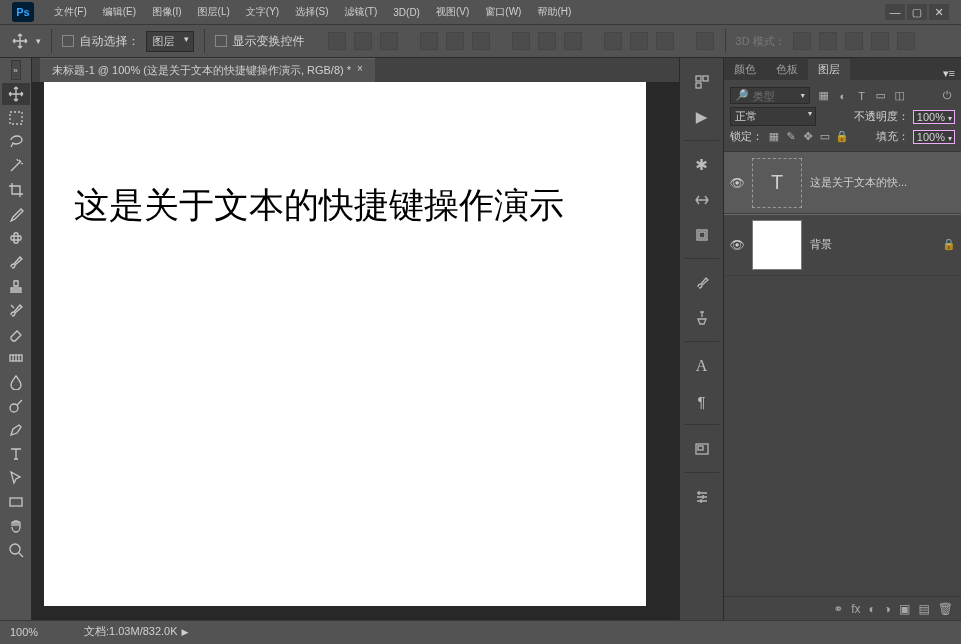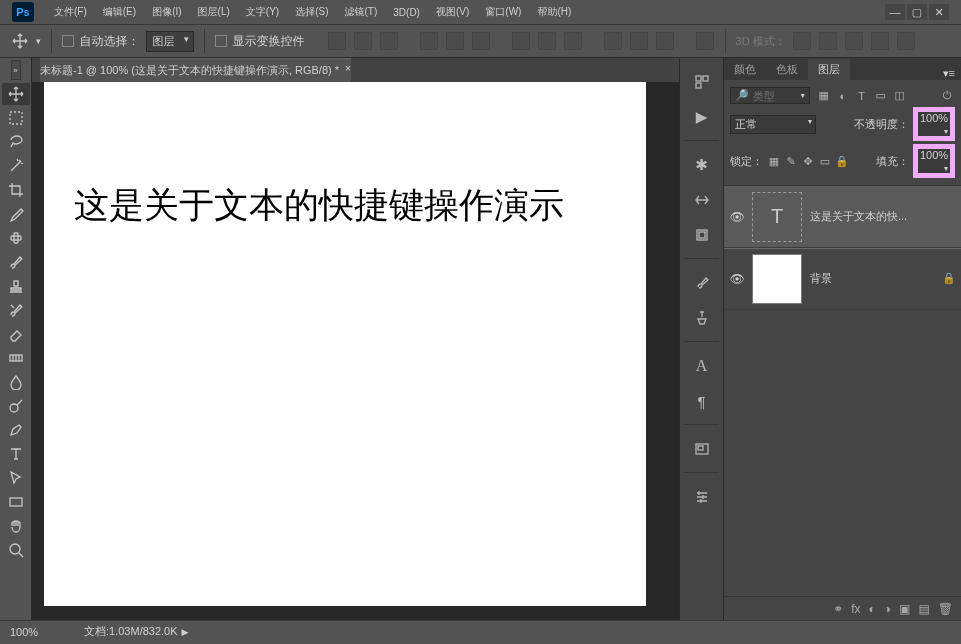--- a/index.html
+++ b/index.html
@@ -25,21 +25,21 @@
 
 .main { display: flex; height: 562px; }
 .toolbox { width: 32px; background: #535353; border-right: 1px solid #2a2a2a; display: flex; flex-direction: column; }
 .tool { width: 28px; height: 22px; margin: 1px auto; display: flex; align-items: center; justify-content: center; font-size: 14px; cursor: pointer; }
 .tool.active { background: #3a3a3a; }
 .tool-expand { width: 10px; height: 20px; background: #4a4a4a; border: 1px solid #3a3a3a; margin: 2px auto; font-size: 8px; display: flex; align-items: center; justify-content: center; }
 
 
 .doc-area { flex: 1; background: #282828; display: flex; flex-direction: column; }
 .doc-tabs { height: 24px; background: #424242; display: flex; align-items: flex-end; padding-left: 8px; }
-.doc-tab { background: #535353; padding: 4px 0; font-size: 11px; border-top: 1px solid #636363; display: flex; gap: 6px; }
+.doc-tab { background: #535353; padding: 4px 12px; font-size: 11px; border-top: 1px solid #636363; display: flex; gap: 6px; }
 .doc-tab .close { font-size: 10px; cursor: pointer; }
 .canvas-wrap { flex: 1; background: #282828; display: flex; padding: 0 0 0 12px; }
 .canvas { width: 602px; height: 524px; background: #fff; color: #000; }
 .canvas-text { padding: 100px 30px 0 30px; font-size: 35px; font-weight: 500; letter-spacing: 0px; }
 
 
 .panel-strip { width: 44px; background: #454545; border-left: 1px solid #2a2a2a; display: flex; flex-direction: column; padding-top: 8px; }
 .strip-icon { width: 28px; height: 26px; margin: 3px auto 6px; display: flex; align-items: center; justify-content: center; font-size: 15px; cursor: pointer; opacity: 0.85; }
 .strip-sep { height: 1px; background: #353535; margin: 4px 4px 8px; }
 
@@ -50,21 +50,21 @@
 .ptab.active { background: #454545; color: #d0d0d0; }
 .ptab-menu { margin-left: auto; padding: 0 6px; font-size: 11px; cursor: pointer; }
 .panel-body { background: #454545; padding: 4px 6px; border-bottom: 1px solid #383838; }
 .panel-row { display: flex; align-items: center; gap: 4px; margin: 3px 0; font-size: 11px; }
 .search-box { background: #3a3a3a; border: 1px solid #2a2a2a; padding: 1px 4px; display: flex; align-items: center; gap: 4px; flex: 0 0 78px; }
 .search-box input { background: transparent; border: none; color: #d0d0d0; width: 44px; font-size: 11px; outline: none; }
 .filter-icons { display: flex; gap: 3px; margin-left: 2px; }
 .filter-icon { width: 16px; height: 16px; display: flex; align-items: center; justify-content: center; font-size: 11px; opacity: 0.75; }
 .blend-drop { background: #3a3a3a; border: 1px solid #2a2a2a; padding: 1px 16px 1px 4px; position: relative; font-size: 11px; flex: 0 0 86px; }
 .blend-drop::after { content: "▾"; position: absolute; right: 3px; font-size: 8px; }
-.opac-input { background: #3a3a3a; border: 5px solid #f0abfc; padding: 0 2px; width: 42px; font-size: 11px; text-align: right; position: relative; }
+.opac-input { background: #3a3a3a; border: 1px solid #f0abfc; padding: 0 2px; width: 42px; font-size: 11px; text-align: right; position: relative; }
 .lock-icons { display: flex; gap: 3px; }
 .lock-icon { width: 14px; height: 14px; display: flex; align-items: center; justify-content: center; font-size: 11px; opacity: 0.75; }
 
 
 .layers-list { flex: 1; background: #454545; overflow: auto; }
 .layer-row { display: flex; align-items: center; height: 62px; border-bottom: 1px solid #3d3d3d; }
 .layer-row.selected { background: #5a5a5a; outline: 1px solid #6a6a6a; }
 .layer-vis { width: 26px; display: flex; justify-content: center; font-size: 12px; cursor: pointer; }
 .layer-thumb { width: 50px; height: 50px; background: #fff; border: 1px solid #7a7a7a; margin: 0 8px 0 2px; display: flex; align-items: center; justify-content: center; font-size: 20px; color: #555; }
 .layer-thumb.text-layer { background: transparent; border: 1px dashed #999; color: #ccc; }

